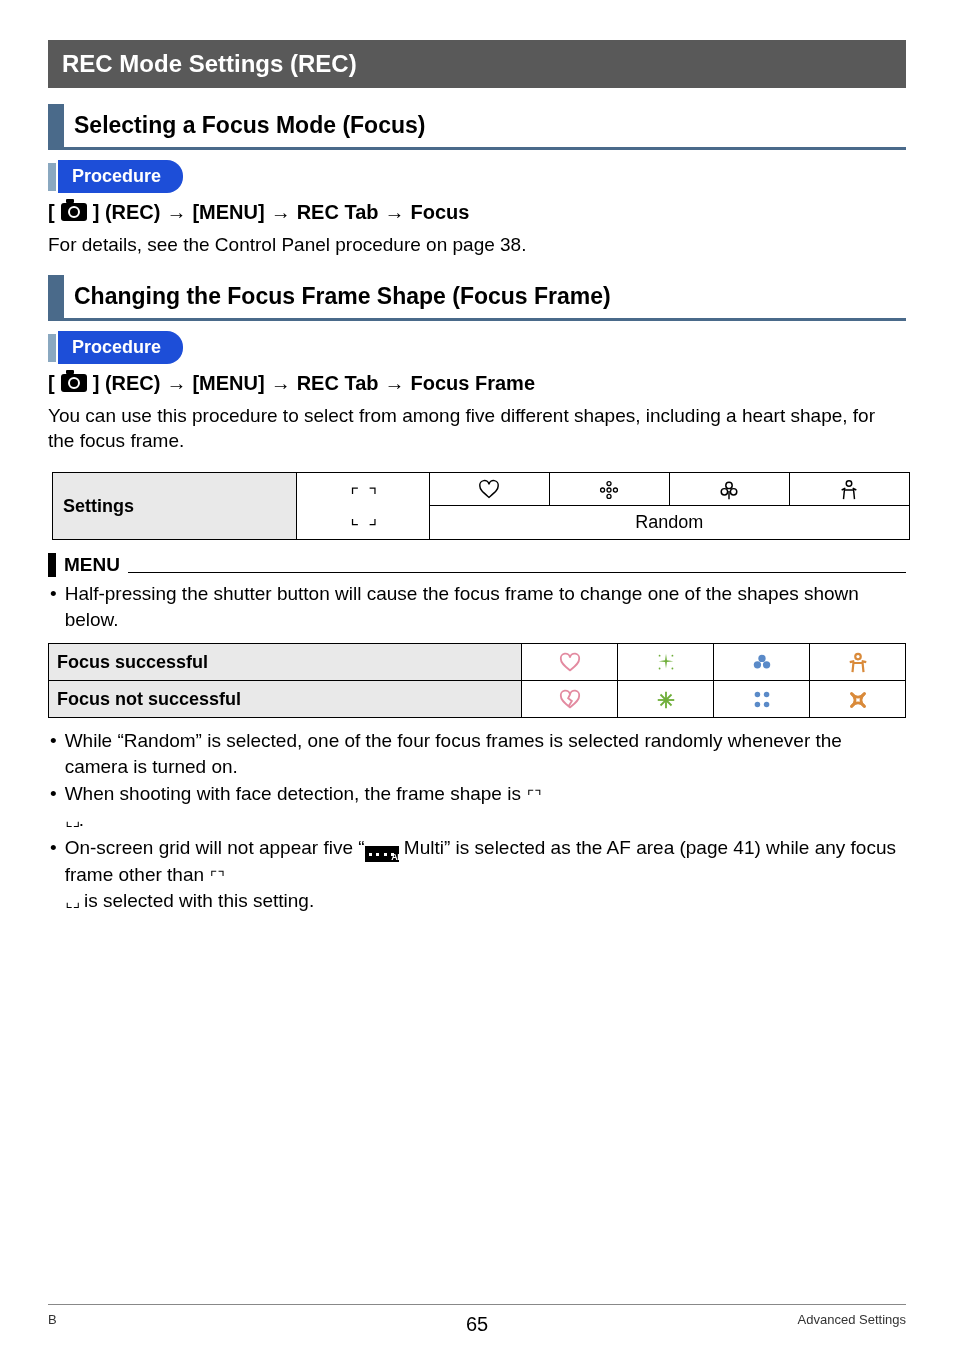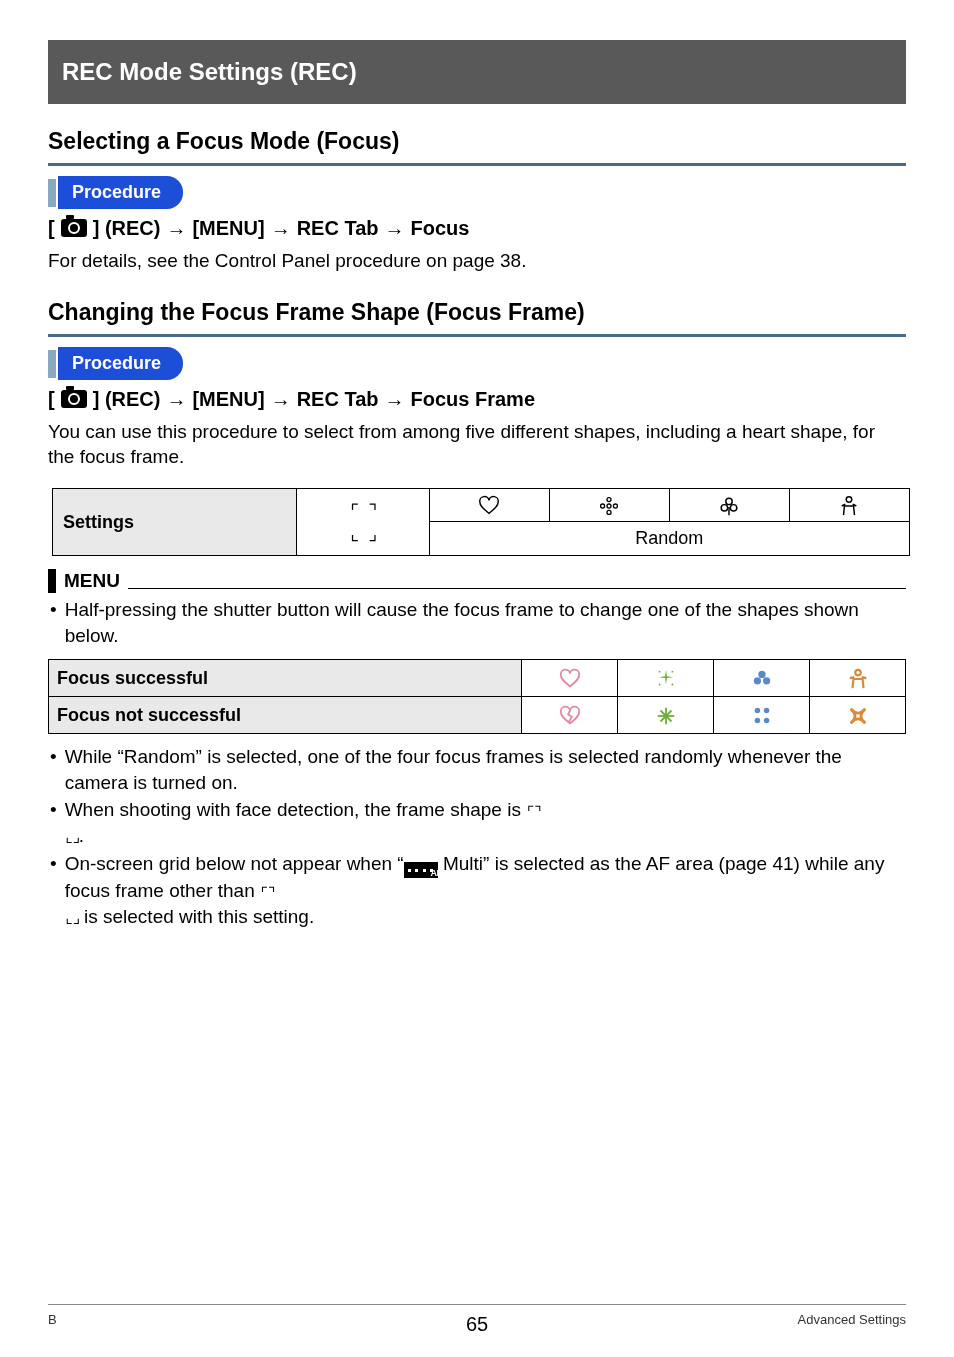--- a/index.html
+++ b/index.html
@@ -12,29 +12,28 @@
     position: relative;
     padding: 40px 48px 0 48px;
     font-size: 19px;
     line-height: 1.35;
   }
   .h1-bar {
     background: #595959;
     color: #fff;
     font-weight: bold;
     font-size: 24px;
-    padding: 16px 14px;
+    padding: 8px 14px;
     margin-bottom: 16px;
   }
   .h2-row {
     display: flex;
     align-items: stretch;
     border-bottom: 3px solid #4a6a8a;
     margin-bottom: 10px;
-    flex-direction: column;
   }
   .h2-bar {
     width: 16px;
     background: #4a6a8a;
     margin-right: 10px;
   }
   .h2-text {
     font-weight: bold;
     font-size: 23px;
     padding: 6px 0 6px 0;
@@ -398,21 +397,21 @@
     <span>While “Random” is selected, one of the four focus frames is selected randomly whenever the camera is turned on.</span>
   </li>
   <li>
     <span>
       <span>When shooting with face detection, the frame shape is </span>
       <span class="brackets" style="font-size:15px">⌜⌝<br style="line-height:6px">⌞⌟</span><span>.</span>
     </span>
   </li>
   <li>
     <span>
-      <span>On-screen grid below not appear when “</span><span class="multi-af-icon">
+      <span>On-screen grid will not appear five “</span><span class="multi-af-icon">
           <span></span>
           <span></span>
           <span></span>
           <span class="af">AF</span>
         </span><span> Multi” is selected as the AF area (page 41) while any focus frame other than </span><span class="brackets" style="font-size:15px">⌜⌝<br style="line-height:6px">⌞⌟</span><span> is selected with this setting.</span>
     </span>
   </li>
 </ul>
 
 <div class="footer">

